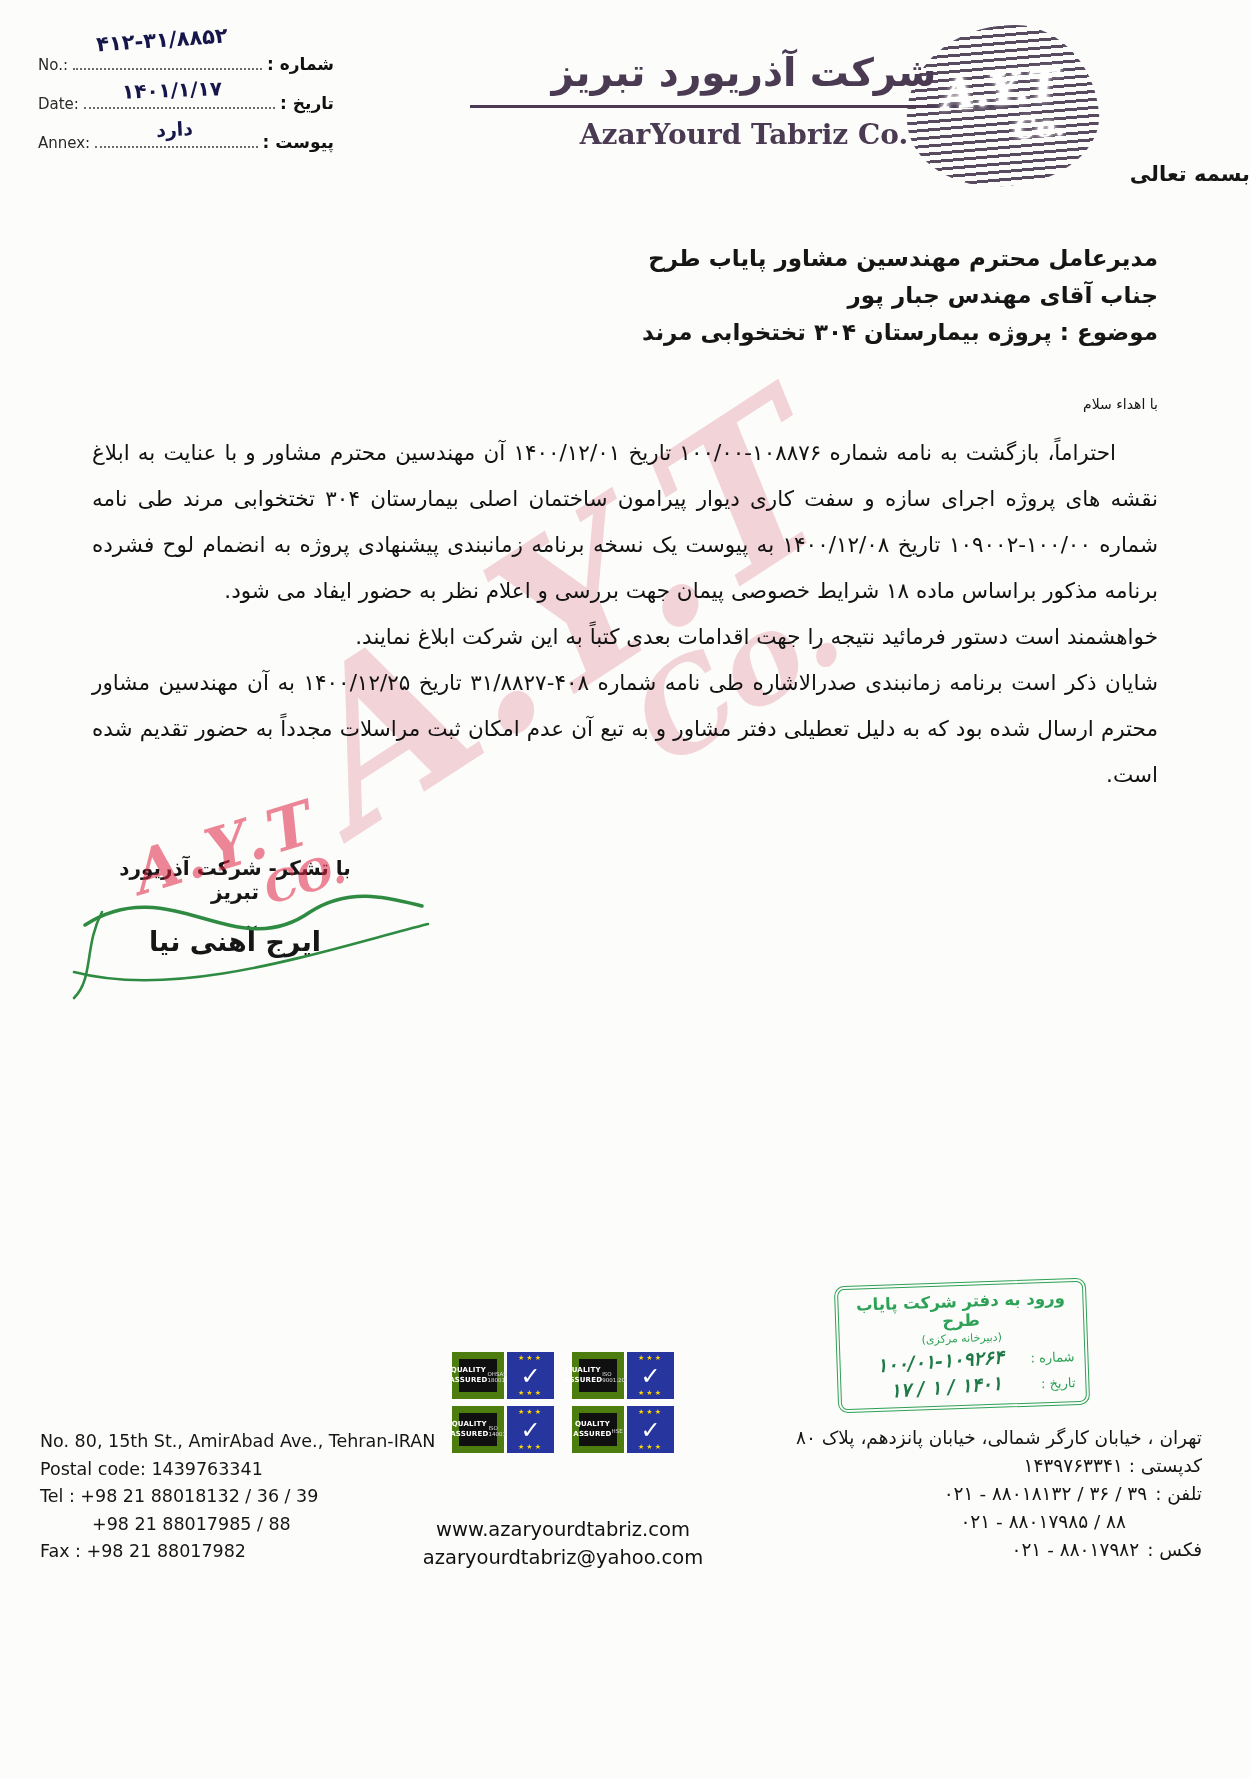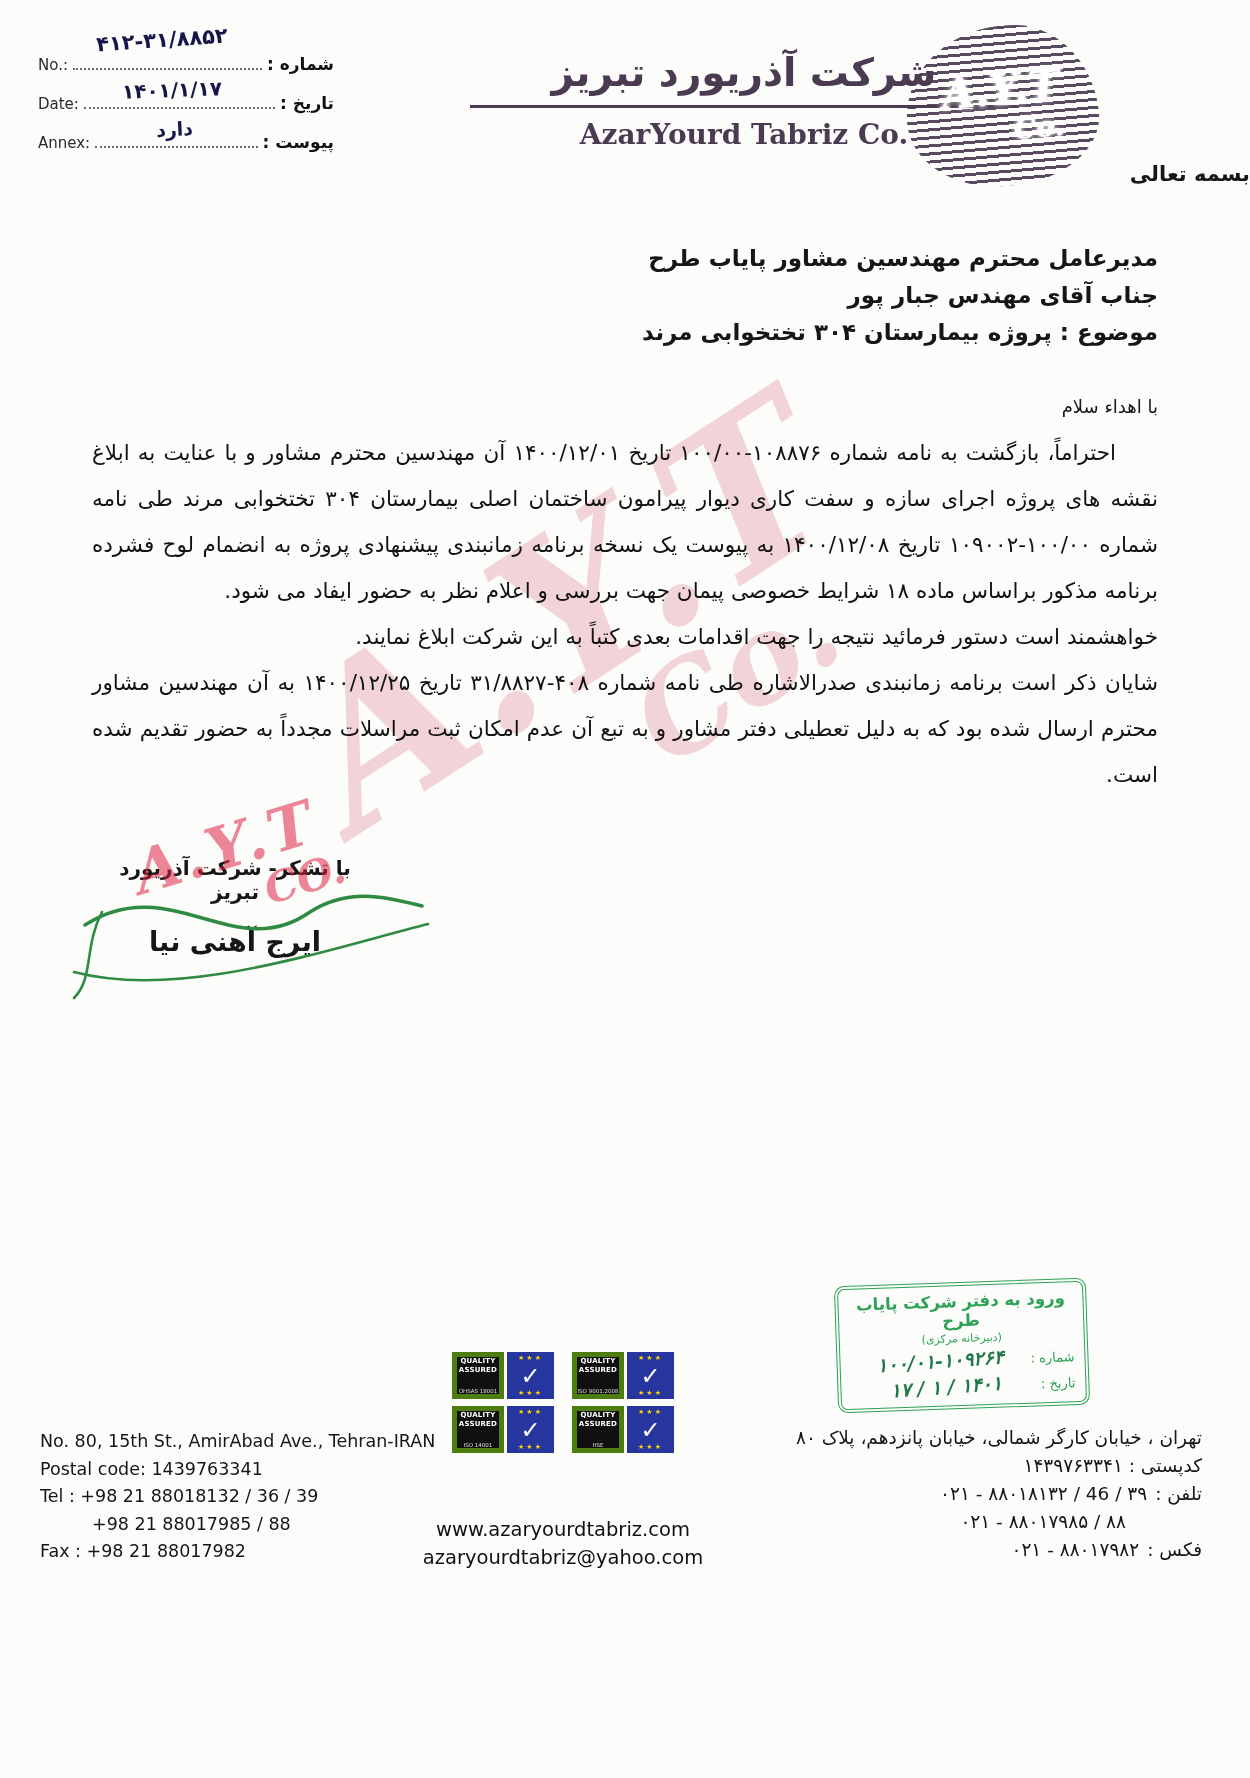--- a/index.html
+++ b/index.html
@@ -44,21 +44,21 @@
     transform:rotate(-33deg); pointer-events:none;
     font-family:"DejaVu Serif", serif; font-style:italic; font-weight:bold;
     color:rgba(224,136,152,0.35); text-align:center;
   }
   .wm-line1 { font-size:210px; line-height:1; }
   .wm-line2 { font-size:120px; line-height:1; margin-left:220px; margin-top:-20px; }
 
   
   .addressee { position:absolute; right:92px; left:92px; top:240px; direction:rtl; text-align:right; z-index:2; }
   .addressee div { font-size:23px; font-weight:bold; line-height:37px; }
-  .salutation { position:absolute; right:92px; top:396px; direction:rtl; font-size:18px; z-index:2; }
+  .salutation { position:absolute; right:92px; top:396px; direction:rtl; font-size:14px; z-index:2; }
   .body-text { position:absolute; left:92px; right:92px; top:430px; direction:rtl; font-size:21.5px; line-height:46px; color:#121212; z-index:2; }
   .body-text p { margin:0; text-align:justify; }
   .body-text p.first { text-indent:42px; }
   .body-text p.single { }
 
   
   .sig-block { position:absolute; left:95px; top:856px; width:280px; direction:rtl; text-align:center; z-index:3; }
   .sig-thanks { font-size:20px; font-weight:bold; }
   .sig-name { font-size:27px; font-weight:bold; margin-top:22px; }
   .sig-svg { position:absolute; left:60px; top:850px; z-index:5; pointer-events:none; }
@@ -80,21 +80,21 @@
   }
   .es-title { font-size:16.5px; font-weight:bold; }
   .es-sub { font-size:11px; margin-top:2px; }
   .es-row { display:flex; align-items:center; margin-top:4px; }
   .es-label { font-size:13px; white-space:nowrap; }
   .es-value { flex:1; text-align:center; font-style:italic; font-weight:bold; font-size:19px; color:#1f7a48; direction:ltr; unicode-bidi:embed; transform:rotate(-2deg); }
 
   
   .badges { position:absolute; left:452px; top:1352px; display:grid; grid-template-columns:repeat(2,auto); gap:7px 18px; z-index:2; }
   .badge-pair { display:flex; gap:3px; }
-  .badge-black { width:52px; height:47px; background:#101010; border:5px solid #4d7c0f; color:#fff; display:flex; flex-direction:column; align-items:center; justify-content:space-between; }
+  .badge-black { width:52px; height:47px; background:#101010; border:7px solid #4d7c0f; color:#fff; display:flex; flex-direction:row; align-items:center; justify-content:center; }
   .bb-top { font-size:7px; font-weight:bold; text-align:center; line-height:1.3; letter-spacing:.2px; }
   .bb-sub { font-size:5.5px; color:#e0e0e0; margin-top:3px; }
   .badge-blue { width:47px; height:47px; background:#26369e; position:relative; display:flex; align-items:center; justify-content:center; }
   .stars-top { position:absolute; top:2px; left:0; right:0; text-align:center; color:#ffd700; font-size:7px; letter-spacing:2px; }
   .stars-bottom { position:absolute; bottom:2px; left:0; right:0; text-align:center; color:#ffd700; font-size:7px; letter-spacing:2px; }
   .check { color:#ffffff; font-size:24px; font-weight:bold; }
 
   
   .web-block { position:absolute; left:408px; top:1516px; width:310px; text-align:center; font-size:19.5px; line-height:28px; color:#111; z-index:2; }
   .footer-left { position:absolute; left:40px; top:1428px; font-size:17.5px; line-height:27.5px; color:#161616; z-index:2; }
@@ -249,21 +249,21 @@
   <div class="web-block">
     <div>www.azaryourdtabriz.com</div>
     <div>azaryourdtabriz@yahoo.com</div>
   </div>
 
   <div class="footer-right">
     <div>تهران ، خیابان کارگر شمالی، خیابان پانزدهم، پلاک ۸۰</div>
     <div>کدپستی : ۱۴۳۹۷۶۳۳۴۱</div>
     <div class="fr-row">
       <span class="fr-label">تلفن :</span>
-      <span class="fr-value">۰۲۱ - ۸۸۰۱۸۱۳۲ / 46 / ۳۹</span>
+      <span class="fr-value">۰۲۱ - ۸۸۰۱۸۱۳۲ / ۳۶ / ۳۹</span>
     </div>
     <div class="fr-row fr-indent">
       <span class="fr-value">۰۲۱ - ۸۸۰۱۷۹۸۵ / ۸۸</span>
     </div>
     <div class="fr-row">
       <span class="fr-label">فکس :</span>
       <span class="fr-value">۰۲۱ - ۸۸۰۱۷۹۸۲</span>
     </div>
   </div>
 

